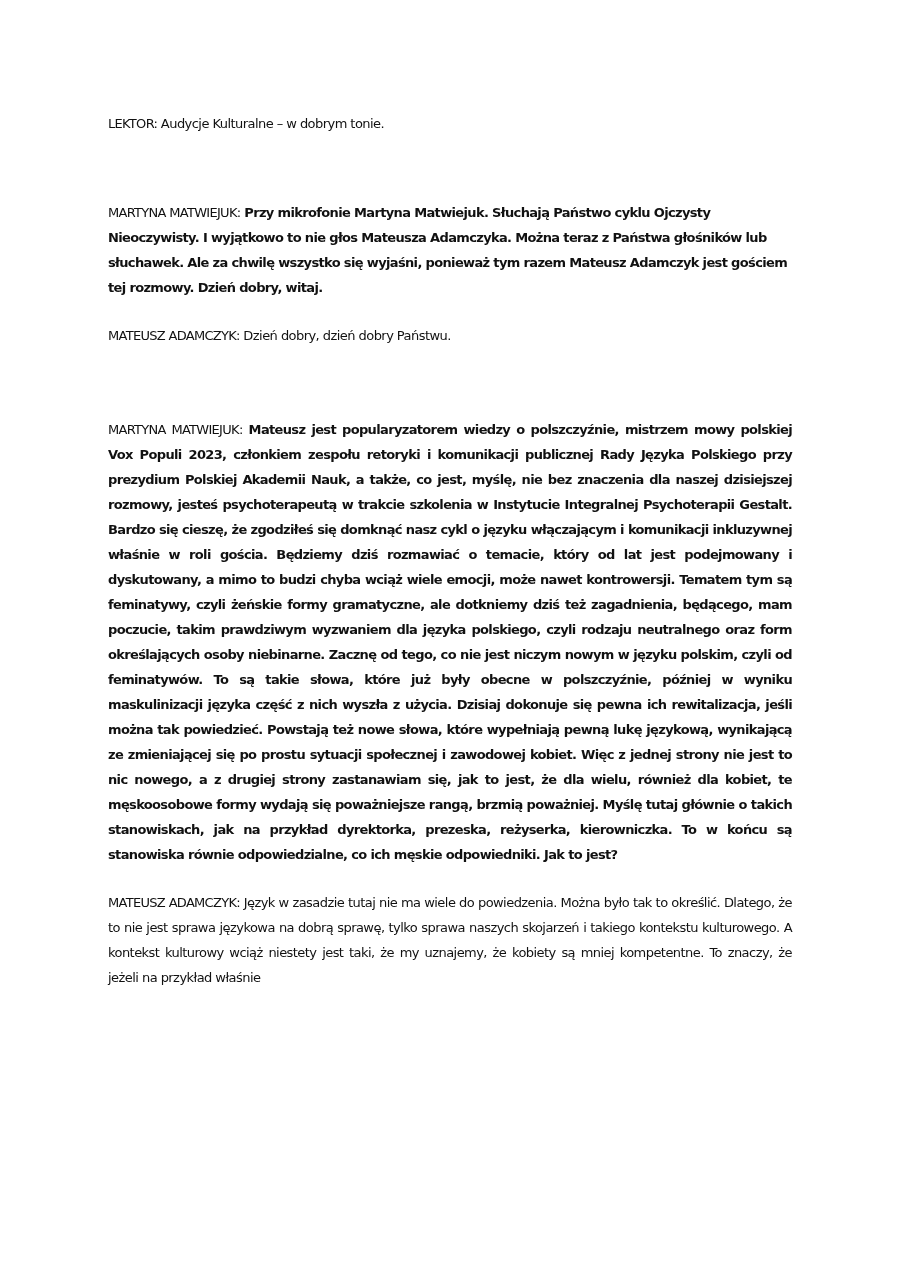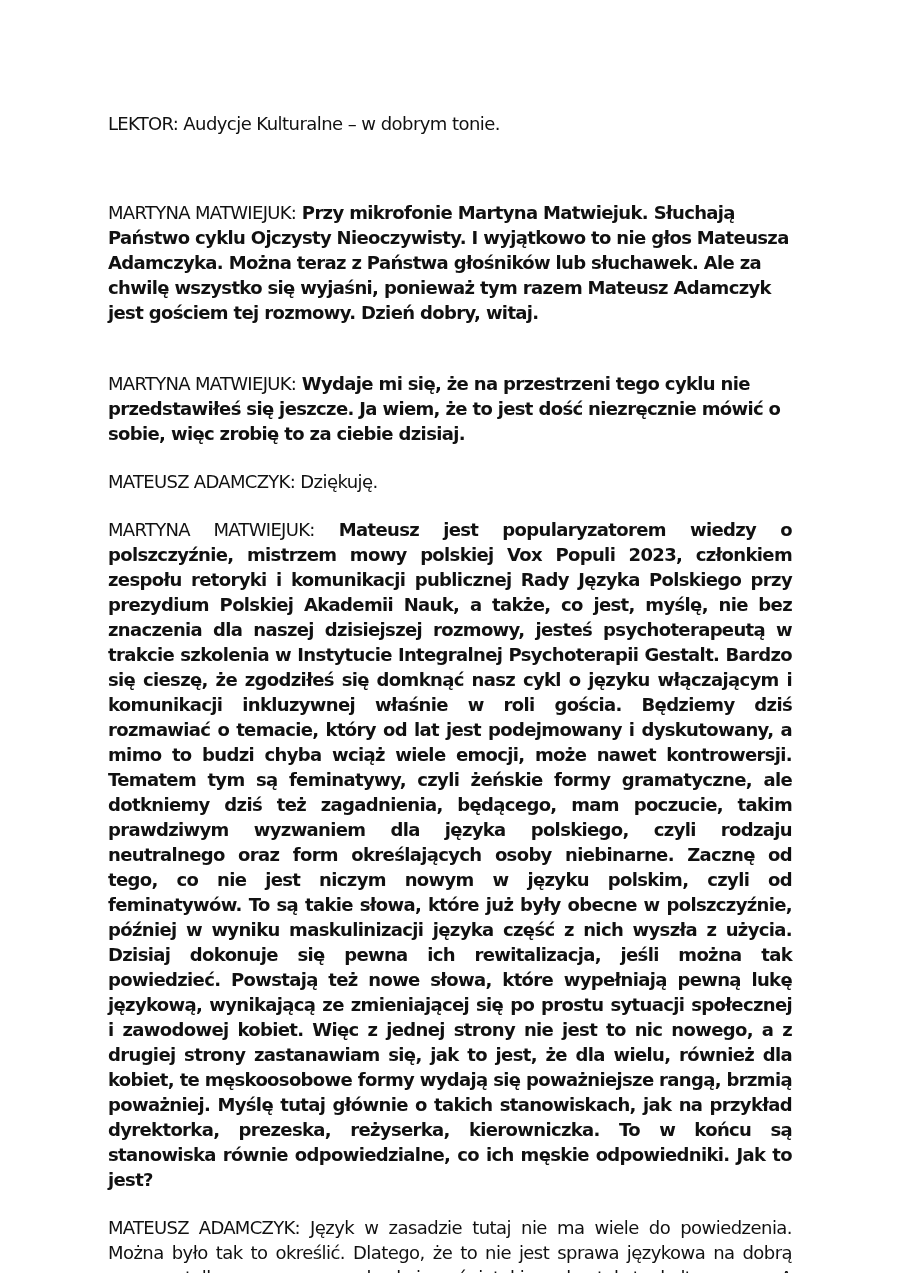--- a/index.html
+++ b/index.html
@@ -16,21 +16,21 @@
       color: #111111;
     }
     .page {
       position: absolute;
       left: 108px;
       top: 111px;
       width: 684px;
     }
     .para {
       margin: 0;
-      font-size: 18px;
+      font-size: 13px;
       line-height: 25px;
       letter-spacing: -0.55px;
       word-spacing: 0px;
     }
     .para.justify {
       text-align: justify;
     }
     .speaker {
       font-weight: normal;
       letter-spacing: -0.7px;
@@ -52,32 +52,29 @@
   </p>
 
   <div class="gap-lg"></div>
 
   <p class="para">
     <span class="speaker">MARTYNA MATWIEJUK:</span><span class="bold"> Przy mikrofonie Martyna Matwiejuk. Słuchają Państwo cyklu Ojczysty Nieoczywisty. I wyjątkowo to nie głos Mateusza Adamczyka. Można teraz z Państwa głośników lub słuchawek. Ale za chwilę wszystko się wyjaśni, ponieważ tym razem Mateusz Adamczyk jest gościem tej rozmowy. Dzień dobry, witaj.</span>
   </p>
 
   <div class="gap"></div>
 
-
-  <div class="gap"></div>
-
   <p class="para">
-    <span class="speaker">MARTYNA MATWIEJUK:</span><span class="bold"> Wydaje mi się, że na przestrzeni tego cyklu nie przedstawiłeś się jeszcze. Ja wiem, że to jest dość niezręcznie mówić o sobie, więc zrobię to za ciebie dzisiaj.</span>
+    <span class="speaker">MATEUSZ ADAMCZYK:</span><span> Dzień dobry, dzień dobry Państwu.</span>
   </p>
 
   <div class="gap"></div>
 
-  <p class="para">
-    <span class="speaker">MATEUSZ ADAMCZYK:</span><span> Dziękuję.</span>
-  </p>
+
+  <div class="gap"></div>
+
 
   <div class="gap"></div>
 
   <p class="para justify">
     <span class="speaker">MARTYNA MATWIEJUK:</span><span class="bold"> Mateusz jest popularyzatorem wiedzy o polszczyźnie, mistrzem mowy polskiej Vox Populi 2023, członkiem zespołu retoryki i komunikacji publicznej Rady Języka Polskiego przy prezydium Polskiej Akademii Nauk, a także, co jest, myślę, nie bez znaczenia dla naszej dzisiejszej rozmowy, jesteś psychoterapeutą w trakcie szkolenia w Instytucie Integralnej Psychoterapii Gestalt. Bardzo się cieszę, że zgodziłeś się domknąć nasz cykl o języku włączającym i komunikacji inkluzywnej właśnie w roli gościa. Będziemy dziś rozmawiać o temacie, który od lat jest podejmowany i dyskutowany, a mimo to budzi chyba wciąż wiele emocji, może nawet kontrowersji. Tematem tym są feminatywy, czyli żeńskie formy gramatyczne, ale dotkniemy dziś też zagadnienia, będącego, mam poczucie, takim prawdziwym wyzwaniem dla języka polskiego, czyli rodzaju neutralnego oraz form określających osoby niebinarne. Zacznę od tego, co nie jest niczym nowym w języku polskim, czyli od feminatywów. To są takie słowa, które już były obecne w polszczyźnie, później w wyniku maskulinizacji języka część z nich wyszła z użycia. Dzisiaj dokonuje się pewna ich rewitalizacja, jeśli można tak powiedzieć. Powstają też nowe słowa, które wypełniają pewną lukę językową, wynikającą ze zmieniającej się po prostu sytuacji społecznej i zawodowej kobiet. Więc z jednej strony nie jest to nic nowego, a z drugiej strony zastanawiam się, jak to jest, że dla wielu, również dla kobiet, te męskoosobowe formy wydają się poważniejsze rangą, brzmią poważniej. Myślę tutaj głównie o takich stanowiskach, jak na przykład dyrektorka, prezeska, reżyserka, kierowniczka. To w końcu są stanowiska równie odpowiedzialne, co ich męskie odpowiedniki. Jak to jest?</span>
   </p>
 
   <div class="gap"></div>
 
   <p class="para justify">

